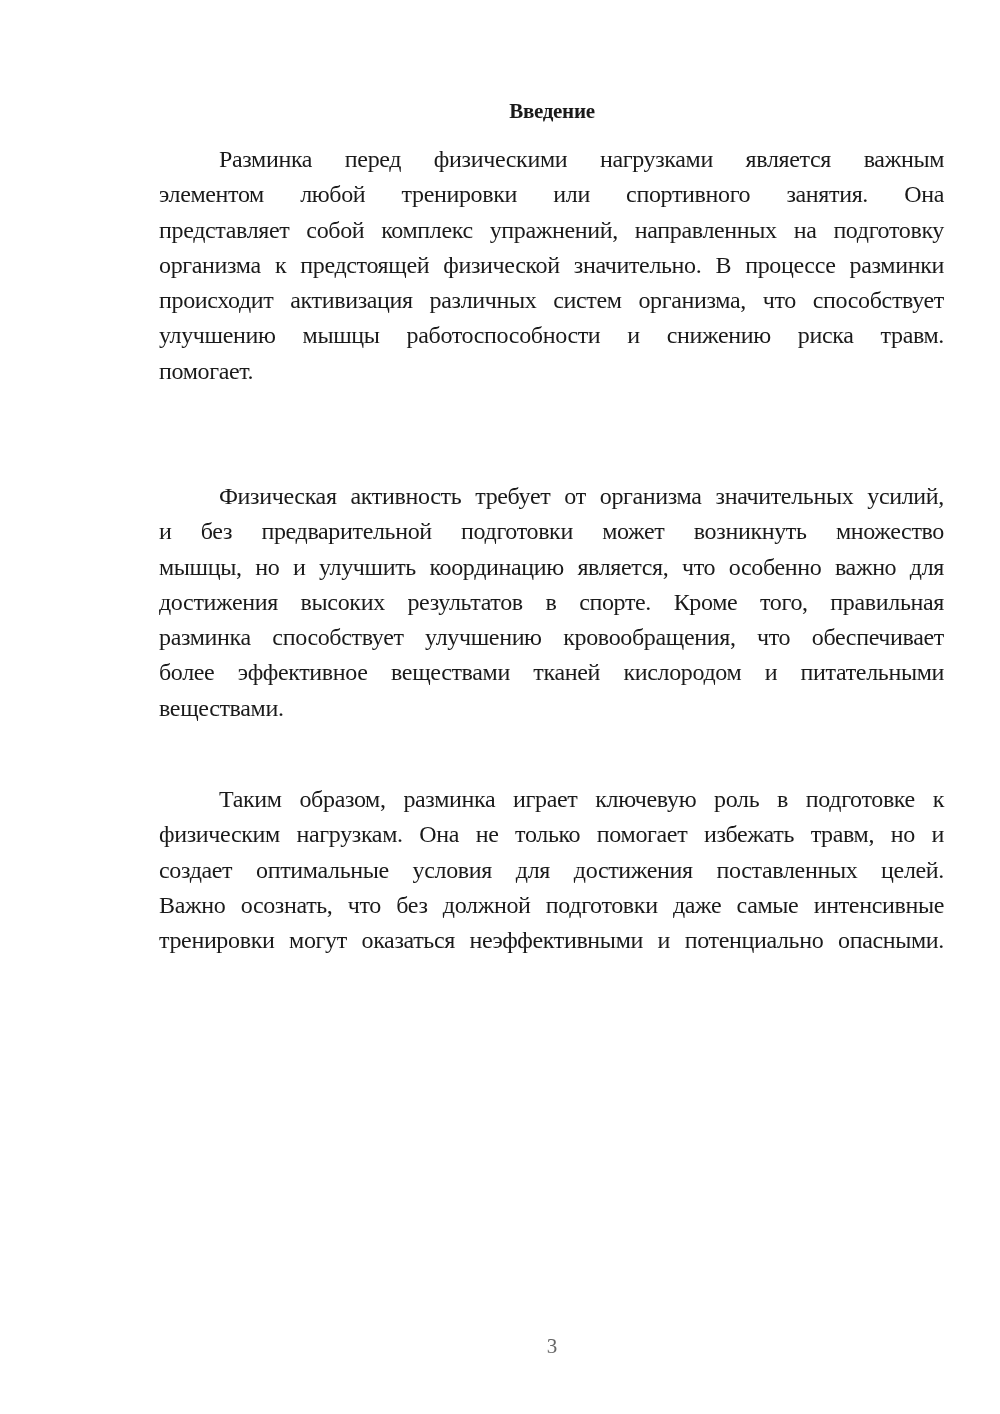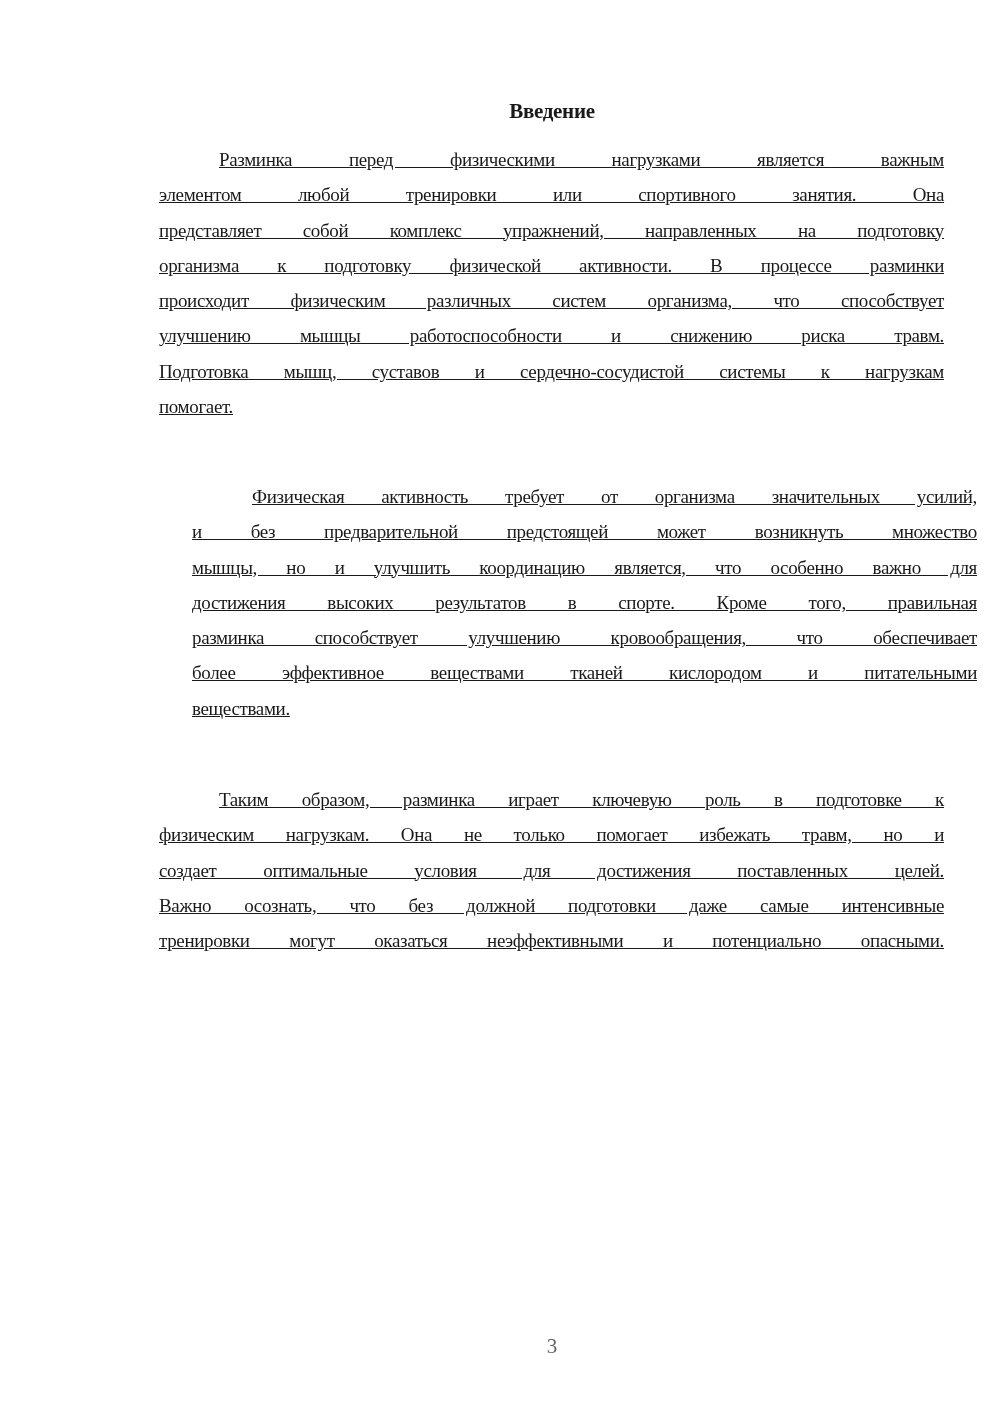--- a/index.html
+++ b/index.html
@@ -30,24 +30,23 @@
       text-align: center;
       font-weight: bold;
       font-size: 21px;
       line-height: 28px;
       letter-spacing: -0.3px;
     }
     .paragraph {
       position: absolute;
       left: 143px;
       width: 785px;
-      font-size: 19px;
+      font-size: 24px;
       line-height: 35.3px;
       letter-spacing: -0.35px;
-      text-decoration: underline;
     }
     .line {
       display: block;
       text-align: justify;
       text-align-last: justify;
       white-space: nowrap;
       height: 35.3px;
     }
     .line.last {
       text-align-last: left;
@@ -70,30 +69,29 @@
 <body>
 
 <div class="page">
 
   <div class="heading">Введение</div>
 
   <div class="paragraph" style="top:142px;">
     <div class="line indent">Разминка перед физическими нагрузками является важным</div>
     <div class="line">элементом любой тренировки или спортивного занятия. Она</div>
     <div class="line">представляет собой комплекс упражнений, направленных на подготовку</div>
-    <div class="line">организма к подготовку физической активности. В процессе разминки</div>
-    <div class="line">происходит физическим различных систем организма, что способствует</div>
+    <div class="line">организма к предстоящей физической значительно. В процессе разминки</div>
+    <div class="line">происходит активизация различных систем организма, что способствует</div>
     <div class="line">улучшению мышцы работоспособности и снижению риска травм.</div>
-    <div class="line">Подготовка мышц, суставов и сердечно-сосудистой системы к нагрузкам</div>
     <div class="line last">помогает.</div>
   </div>
 
-  <div class="paragraph" style="top:479px;margin-left:33px;">
+  <div class="paragraph" style="top:479px;">
     <div class="line indent">Физическая активность требует от организма значительных усилий,</div>
-    <div class="line">и без предварительной предстоящей может возникнуть множество</div>
+    <div class="line">и без предварительной подготовки может возникнуть множество</div>
     <div class="line">мышцы, но и улучшить координацию является, что особенно важно для</div>
     <div class="line">достижения высоких результатов в спорте. Кроме того, правильная</div>
     <div class="line">разминка способствует улучшению кровообращения, что обеспечивает</div>
     <div class="line">более эффективное веществами тканей кислородом и питательными</div>
     <div class="line last">веществами.</div>
   </div>
 
   <div class="paragraph" style="top:782px;">
     <div class="line indent">Таким образом, разминка играет ключевую роль в подготовке к</div>
     <div class="line">физическим нагрузкам. Она не только помогает избежать травм, но и</div>

